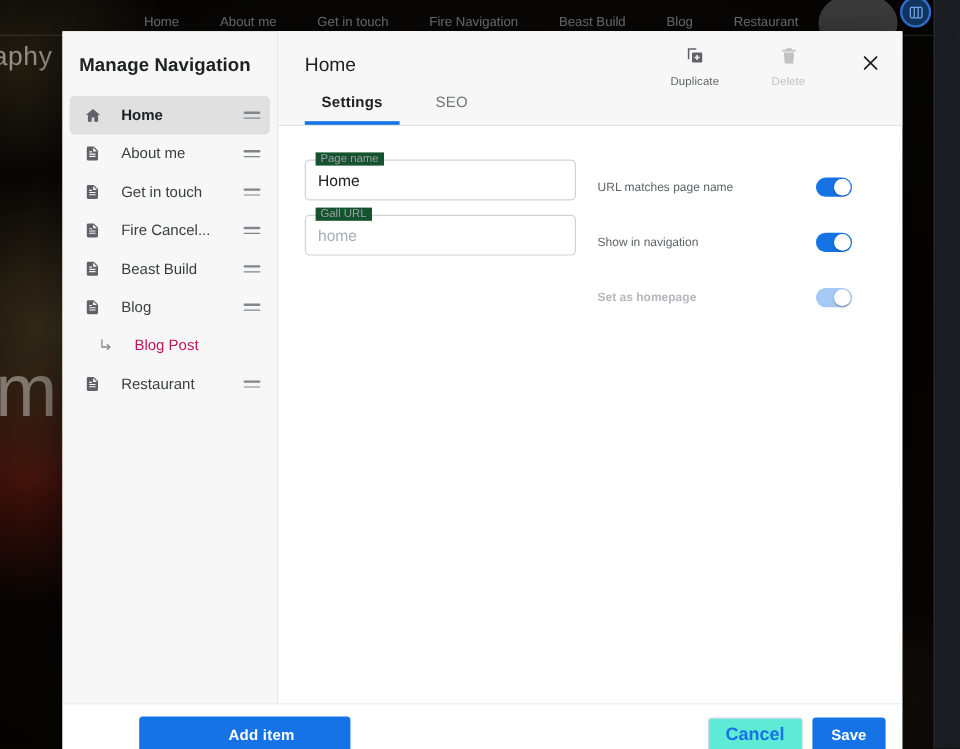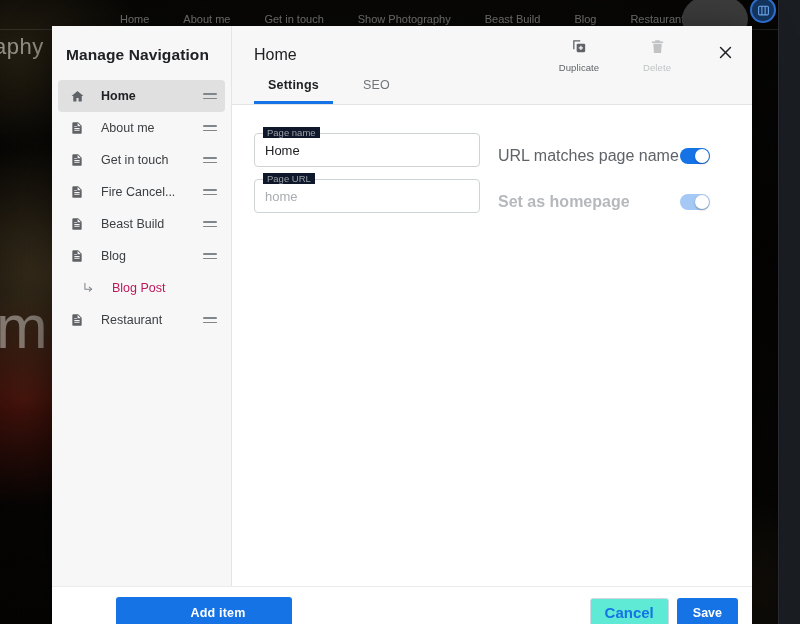--- a/index.html
+++ b/index.html
@@ -208,40 +208,40 @@
 
   
   .field { position: relative; height: 34px; margin-bottom: 12px; }
   .field .fieldset {
     position: absolute; inset: 0;
     border: 1px solid #cfd3d6; border-radius: 4px;
     pointer-events: none;
   }
   .field .legend {
     position: absolute; top: -6px; left: 9px;
-    background: #0f172a; padding: 0 4px;
+    background: #14532d; padding: 0 4px;
     font-size: 9.5px; color: #9aa0a6;
     line-height: 11px;
   }
   .field input {
     position: absolute; inset: 0;
     width: 100%; height: 100%;
     border: none; outline: none; background: transparent;
     padding: 0 11px;
     font-family: inherit; font-size: 13px; color: #202124;
   }
   .field input::placeholder { color: #a8adb2; }
 
   .toggle-row {
     display: flex; align-items: center; justify-content: space-between;
     height: 34px; margin-bottom: 12px;
     padding-right: 20px;
   }
   .toggle-row.spaced { margin-top: 11px; }
-  .toggle-label { font-size: 16px; color: #5f6368; }
+  .toggle-label { font-size: 10px; color: #5f6368; }
   .toggle-label.muted { color: #b5b9bd; font-weight: bold; }
   .switch {
     position: relative;
     width: 30px; height: 16px; border-radius: 8px;
     background: #1673e6; cursor: pointer; flex: 0 0 30px;
   }
   .switch.light { background: #a5c8f4; cursor: default; }
   .switch .knob {
     position: absolute; top: 1px; right: 1px;
     width: 14px; height: 14px; border-radius: 50%;
@@ -276,21 +276,21 @@
 
 <div id="backdrop">
   <div class="bg-photo"></div>
   <div class="bg-vignette"></div>
 
   <div class="bg-topbar">
     <div class="bg-nav">
       <span>Home</span>
       <span>About me</span>
       <span>Get in touch</span>
-      <span>Show Photography</span>
+      <span>Fire Navigation</span>
       <span>Beast Build</span>
       <span>Blog</span>
       <span>Restaurant</span>
     </div>
   </div>
 
   <div class="bg-avatar">
     <span>Gall</span>
   </div>
 
@@ -464,35 +464,41 @@
         <div class="col-left">
 
           <div class="field">
             <span class="fieldset"></span>
             <span class="legend">Page name</span>
             <input type="text" value="Home" style="">
           </div>
 
           <div class="field">
             <span class="fieldset"></span>
-            <span class="legend">Page URL</span>
+            <span class="legend">Gall URL</span>
             <input type="text" placeholder="home" style="">
           </div>
 
         </div>
 
         <div class="col-right">
 
           <div class="toggle-row">
             <span class="toggle-label">URL matches page name</span>
             <span class="switch">
                 <span class="knob"></span>
               </span>
           </div>
 
+          <div class="toggle-row spaced">
+            <span class="toggle-label">Show in navigation</span>
+            <span class="switch">
+                <span class="knob"></span>
+              </span>
+          </div>
 
           <div class="toggle-row spaced">
             <span class="toggle-label muted">Set as homepage</span>
             <span class="switch light">
                 <span class="knob"></span>
               </span>
           </div>
 
         </div>
       </div>

